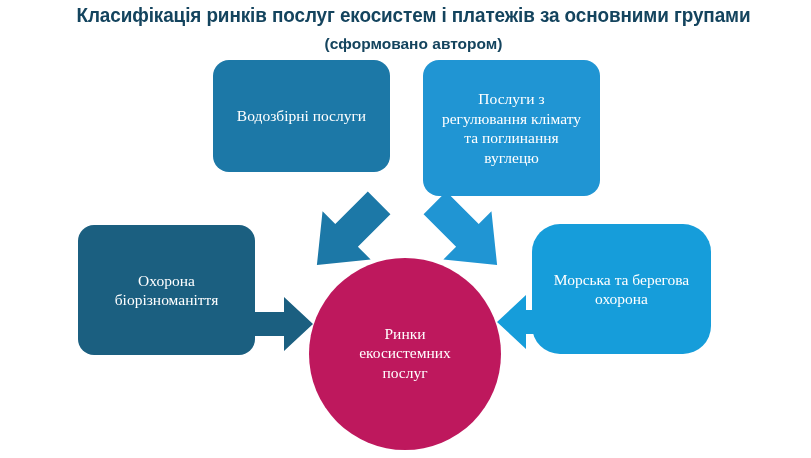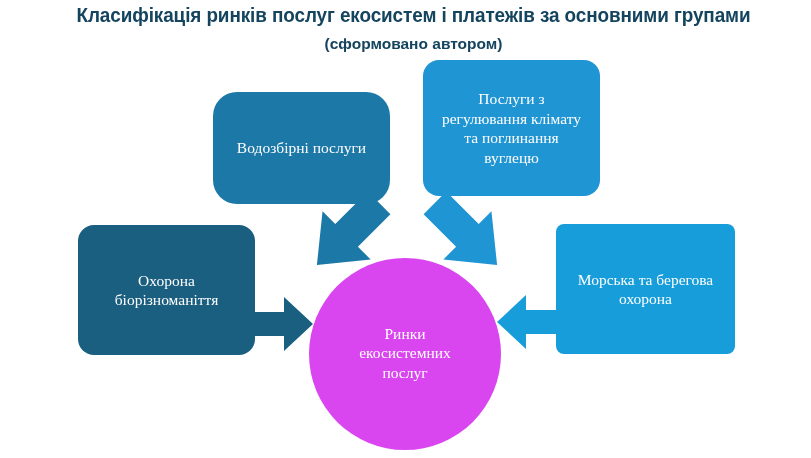--- a/index.html
+++ b/index.html
@@ -68,63 +68,62 @@
     padding: 6px 12px;
     user-select: none;
   }
 
   #box-watershed {
     left: 213px;
     top: 60px;
     width: 177px;
     height: 112px;
     background: #1c78a7;
-    border-radius: 24px;
-    margin-top: 32px;
+    border-radius: 16px;
   }
   #box-climate {
     left: 423px;
     top: 60px;
     width: 177px;
     height: 136px;
     background: #2095d3;
     border-radius: 16px;
   }
   #box-biodiversity {
     left: 78px;
     top: 225px;
     width: 177px;
     height: 130px;
     background: #1b5f80;
     border-radius: 16px;
   }
   #box-marine {
-    left: 556px;
+    left: 532px;
     top: 224px;
     width: 179px;
     height: 130px;
     background: #169dda;
-    border-radius: 8px;
+    border-radius: 28px;
   }
 
   .box-label {
     display: block;
     width: 100%;
     white-space: pre-line;
   }
 
   
   #center-circle {
     position: absolute;
     left: 309px;
     top: 258px;
     width: 192px;
     height: 192px;
     border-radius: 50%;
-    background: #d946ef;
+    background: #be185d;
     display: flex;
     align-items: center;
     justify-content: center;
     text-align: center;
     color: #ffffff;
     font-family: "Liberation Serif", "DejaVu Serif", serif;
     font-size: 15.5px;
     line-height: 19.5px;
     user-select: none;
   }

